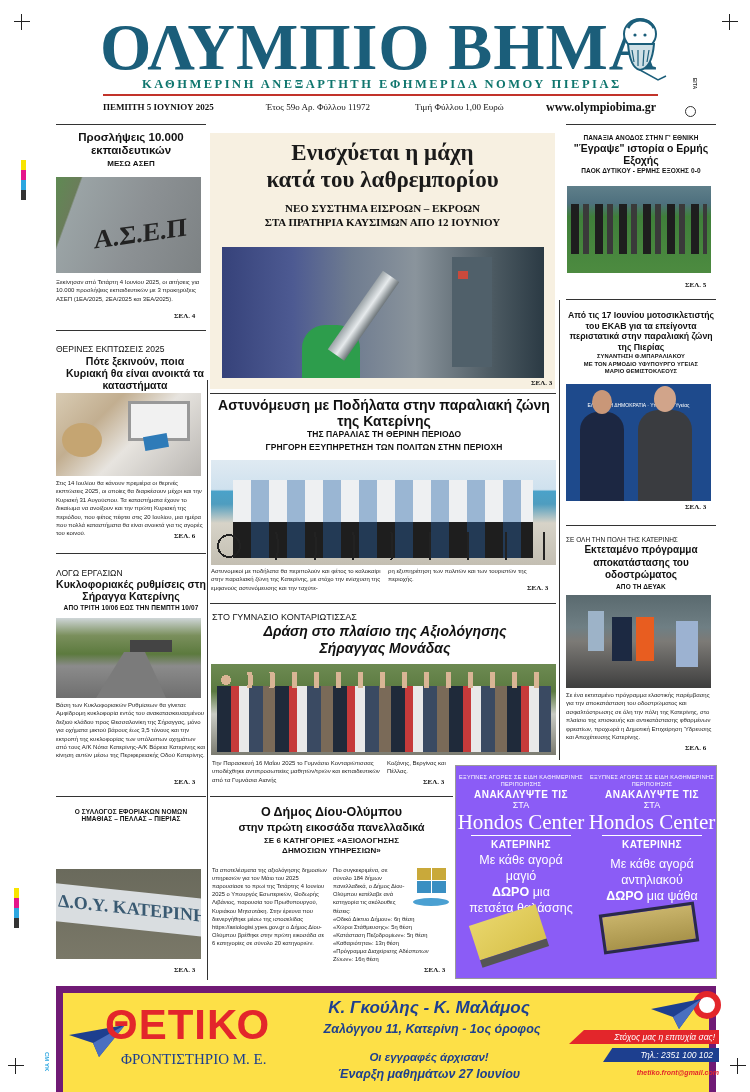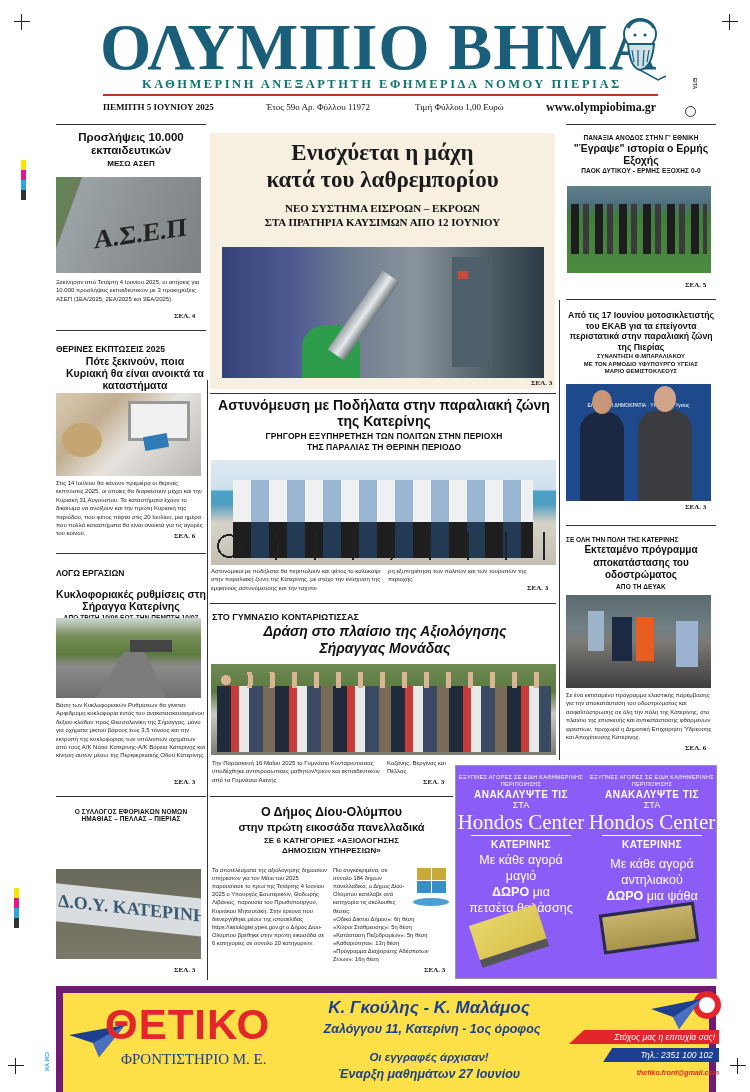--- a/index.html
+++ b/index.html
@@ -14,21 +14,21 @@
 .masthead-title{position:absolute;left:100px;top:14px;width:520px;height:66px;font-family:"Liberation Serif",serif;font-weight:bold;font-size:66px;line-height:66px;color:#1b5e7a;letter-spacing:1px;white-space:nowrap}
 .masthead-sub{position:absolute;left:142px;top:77px;font-family:"Liberation Serif",serif;font-weight:bold;font-size:12.5px;color:#0f766e;letter-spacing:2.5px;white-space:nowrap}
 .redline{position:absolute;left:103px;top:94px;width:555px;height:2px;background:#c2332a}
 .bust{position:absolute;left:618px;top:16px;width:50px;height:68px}
 .infobar{position:absolute;top:102px;font-family:"Liberation Serif",serif;font-size:9px;font-weight:bold;white-space:nowrap}
 .site{position:absolute;left:546px;top:100px;font-family:"Liberation Serif",serif;font-weight:bold;font-size:12px;white-space:nowrap}
 .rule{position:absolute;height:1px;background:#333}
 .vrule{position:absolute;width:1px;background:#333}
 .hd{text-align:center;font-weight:bold;line-height:1.15}
 .kicker{font-weight:bold;font-size:8px;text-align:center;text-transform:uppercase;letter-spacing:.1px}
-.kicker-l{font-weight:bold;font-size:8.5px;text-align:left}
+.kicker-l{font-weight:normal;font-size:8.5px;text-align:left}
 .body-text{font-size:6px;line-height:1.4;color:#222}
 .page-ref{position:absolute;font-family:"Liberation Serif",serif;font-weight:bold;font-size:7px}
 .photo{position:absolute;overflow:hidden}
 .headline-serif{font-family:"Liberation Serif",serif;font-weight:bold;text-align:center}
 .lead-box{position:absolute;left:210px;top:133px;width:345px;height:256px;background:#f7f0e1}
 .ad-pink{position:absolute;left:455px;top:765px;width:262px;height:214px;background:#8b5cf6;border:1px solid #999}
 .ad-col{position:absolute;top:0;width:130px;height:214px;color:#fff;text-align:center}
 .ad-small{font-size:5.5px;line-height:1.3;letter-spacing:.3px}
 .ad-mid{font-size:10px;font-weight:bold;letter-spacing:.5px;margin-top:1px}
 .ad-sta{font-size:9px}
@@ -100,21 +100,21 @@
   <div style="position:absolute;left:72px;top:8px;width:62px;height:40px;background:#f1f1f1;border:3px solid #999"></div>
   <div style="position:absolute;left:88px;top:42px;width:24px;height:14px;background:#2e7bb8;transform:rotate(-10deg)"></div>
   <div style="position:absolute;left:6px;top:30px;width:40px;height:34px;border-radius:50%;background:#c5a572"></div>
 </div>
 <div class="abs body-text" style="left:56px;top:479px;width:148px">Στις 14 Ιουλίου θα κάνουν πρεμιέρα οι θερινές εκπτώσεις 2025, οι οποίες θα διαρκέσουν μέχρι και την Κυριακή 31 Αυγούστου. Τα καταστήματα έχουν το δικαίωμα να ανοίξουν και την πρώτη Κυριακή της περιόδου, που φέτος πέφτει στις 20 Ιουλίου, μια ημέρα που πολλά καταστήματα θα είναι ανοικτά για τις αγορές του κοινού.</div>
 <div class="page-ref" style="left:174px;top:532px">ΣΕΛ. 6</div>
 <div class="rule" style="left:56px;top:553px;width:150px"></div>
 
 <div class="abs" style="left:56px;top:568px;width:150px">
   <div class="kicker-l">ΛΟΓΩ ΕΡΓΑΣΙΩΝ</div>
-  <div class="hd" style="font-size:10.5px;margin-top:10px">Κυκλοφοριακές ρυθμίσεις στη Σήραγγα Κατερίνης</div>
+  <div class="hd" style="font-size:10.5px;margin-top:0">Κυκλοφοριακές ρυθμίσεις στη Σήραγγα Κατερίνης</div>
   <div class="kicker" style="font-size:6.5px;margin-top:2px">ΑΠΟ ΤΡΙΤΗ 10/06 ΕΩΣ ΤΗΝ ΠΕΜΠΤΗ 10/07</div>
 </div>
 <div class="photo" style="left:56px;top:618px;width:145px;height:80px;background:linear-gradient(180deg,#cfd6d8 0%,#7a8f5c 22%,#5c7a3e 45%,#8b8b8b 60%,#6f6f6f 100%)">
   <div style="position:absolute;left:74px;top:22px;width:42px;height:12px;background:#444"></div>
   <div style="position:absolute;left:40px;top:34px;width:70px;height:46px;background:#7b7b7b;clip-path:polygon(40% 0,70% 0,100% 100%,0 100%)"></div>
 </div>
 <div class="abs body-text" style="left:56px;top:701px;width:150px">Βάση των Κυκλοφοριακών Ρυθμίσεων θα γίνεται: Αμφίδρομη κυκλοφορία εντός του ανακατασκευασμένου δεξιού κλάδου προς Θεσσαλονίκη της Σήραγγας, μόνο για οχήματα μικτού βάρους έως 3,5 τόνους και την εκτροπή της κυκλοφορίας των υπόλοιπων οχημάτων από τους Α/Κ Νότια Κατερίνης-Α/Κ Βόρεια Κατερίνης και κίνηση αυτών μέσω της Περιφερειακής Οδού Κατερίνης.</div>
 <div class="page-ref" style="left:174px;top:778px">ΣΕΛ. 3</div>
 <div class="rule" style="left:56px;top:796px;width:150px"></div>
 
@@ -141,22 +141,22 @@
     <div style="position:absolute;left:104px;top:12px;width:20px;height:96px;background:linear-gradient(90deg,#9aa2a6,#e6eaec,#6d7579);transform:rotate(35deg);transform-origin:50% 100%"></div>
     <div style="position:absolute;left:230px;top:10px;width:40px;height:110px;background:#50606a"></div>
     <div style="position:absolute;left:236px;top:24px;width:10px;height:8px;background:#c94a3c"></div>
   </div>
   <div class="page-ref" style="left:321px;top:246px">ΣΕΛ. 3</div>
 </div>
 <div class="rule" style="left:210px;top:393px;width:346px"></div>
 
 <div class="abs" style="left:210px;top:397px;width:348px">
   <div class="hd" style="font-size:14px;line-height:16px">Αστυνόμευση με Ποδήλατα στην παραλιακή ζώνη της Κατερίνης</div>
+  <div class="kicker" style="font-size:8.5px;line-height:11px">ΤΗΣ ΠΑΡΑΛΙΑΣ ΤΗ ΘΕΡΙΝΗ ΠΕΡΙΟΔΟ</div>
   <div class="kicker" style="font-size:8.5px;line-height:11px;margin-top:2px">ΓΡΗΓΟΡΗ ΕΞΥΠΗΡΕΤΗΣΗ ΤΩΝ ΠΟΛΙΤΩΝ ΣΤΗΝ ΠΕΡΙΟΧΗ</div>
-  <div class="kicker" style="font-size:8.5px;line-height:11px">ΤΗΣ ΠΑΡΑΛΙΑΣ ΤΗ ΘΕΡΙΝΗ ΠΕΡΙΟΔΟ</div>
 </div>
 <div class="photo" style="left:211px;top:460px;width:345px;height:105px;background:linear-gradient(180deg,#dfeaf2 0%,#cfe1ee 28%,#4aa2c9 30%,#4f9dbf 42%,#d7d3c8 60%,#c3beb2 100%)">
   <div style="position:absolute;left:22px;top:20px;width:300px;height:60px;background:repeating-linear-gradient(90deg,#eef0f2 0 18px,#9ab6d3 18px 36px)"></div>
   <div style="position:absolute;left:22px;top:62px;width:300px;height:36px;background:repeating-linear-gradient(90deg,#1e1e1e 0 18px,#233a55 18px 36px)"></div>
   <div style="position:absolute;left:4px;top:72px;width:340px;height:28px;background:repeating-radial-gradient(circle at 14px 14px,transparent 0 10px,#222 10px 12px,transparent 12px 38px)"></div>
 </div>
 <div class="abs body-text" style="left:211px;top:567px;width:172px">Αστυνομικοί με ποδήλατα θα περιπολούν και φέτος το καλοκαίρι στην παραλιακή ζώνη της Κατερίνης, με στόχο την ενίσχυση της εμφανούς αστυνόμευσης και την ταχύτε-</div>
 <div class="abs body-text" style="left:388px;top:567px;width:164px">ρη εξυπηρέτηση των πολιτών και των τουριστών της περιοχής.</div>
 <div class="page-ref" style="left:527px;top:584px">ΣΕΛ. 3</div>
 <div class="rule" style="left:210px;top:603px;width:346px"></div>

